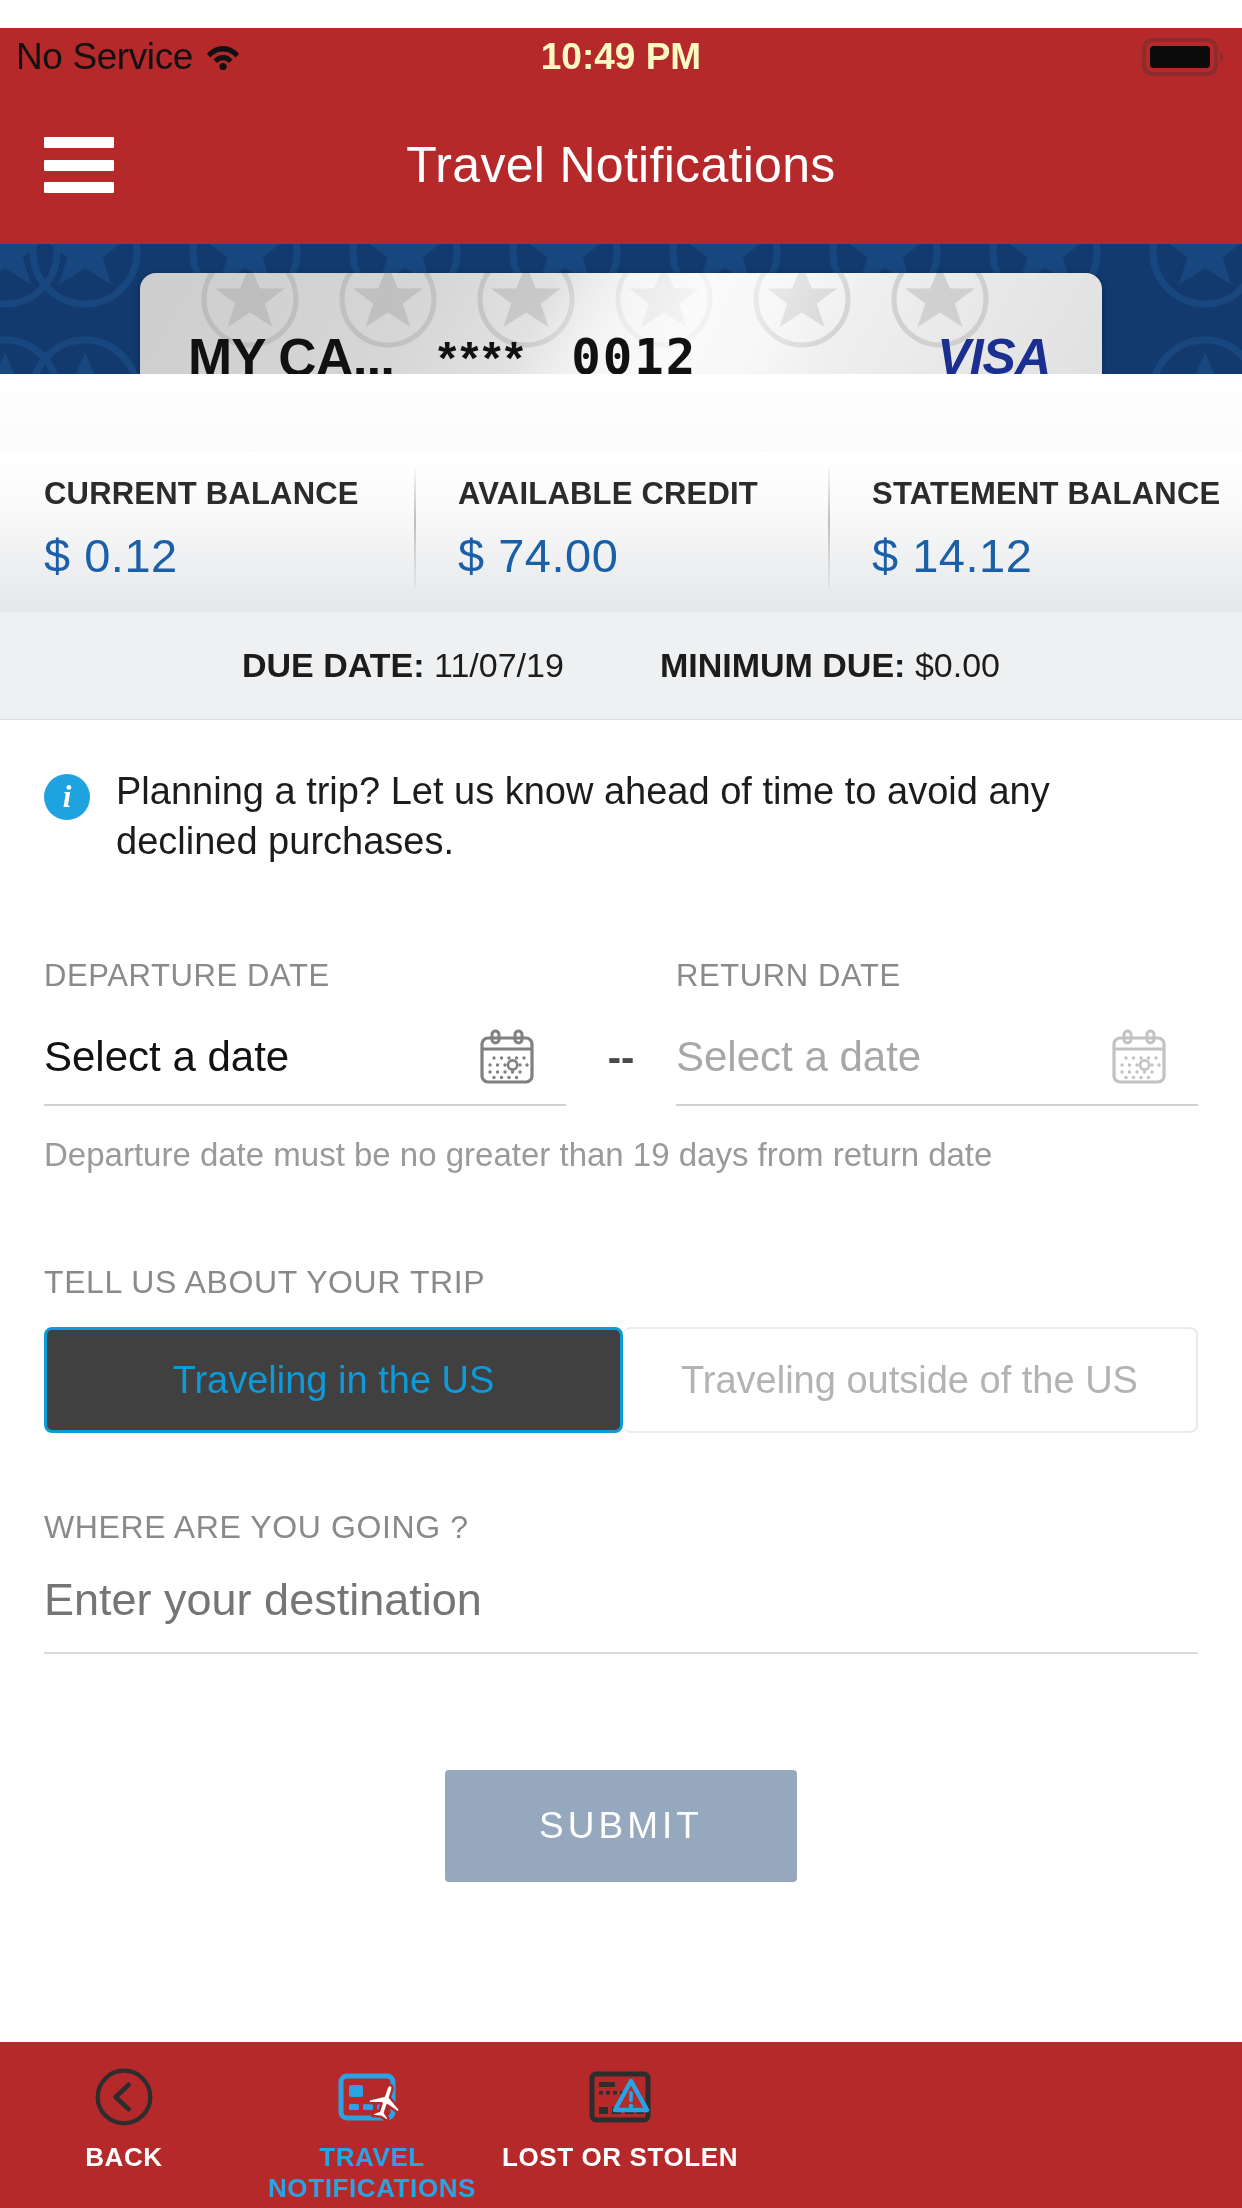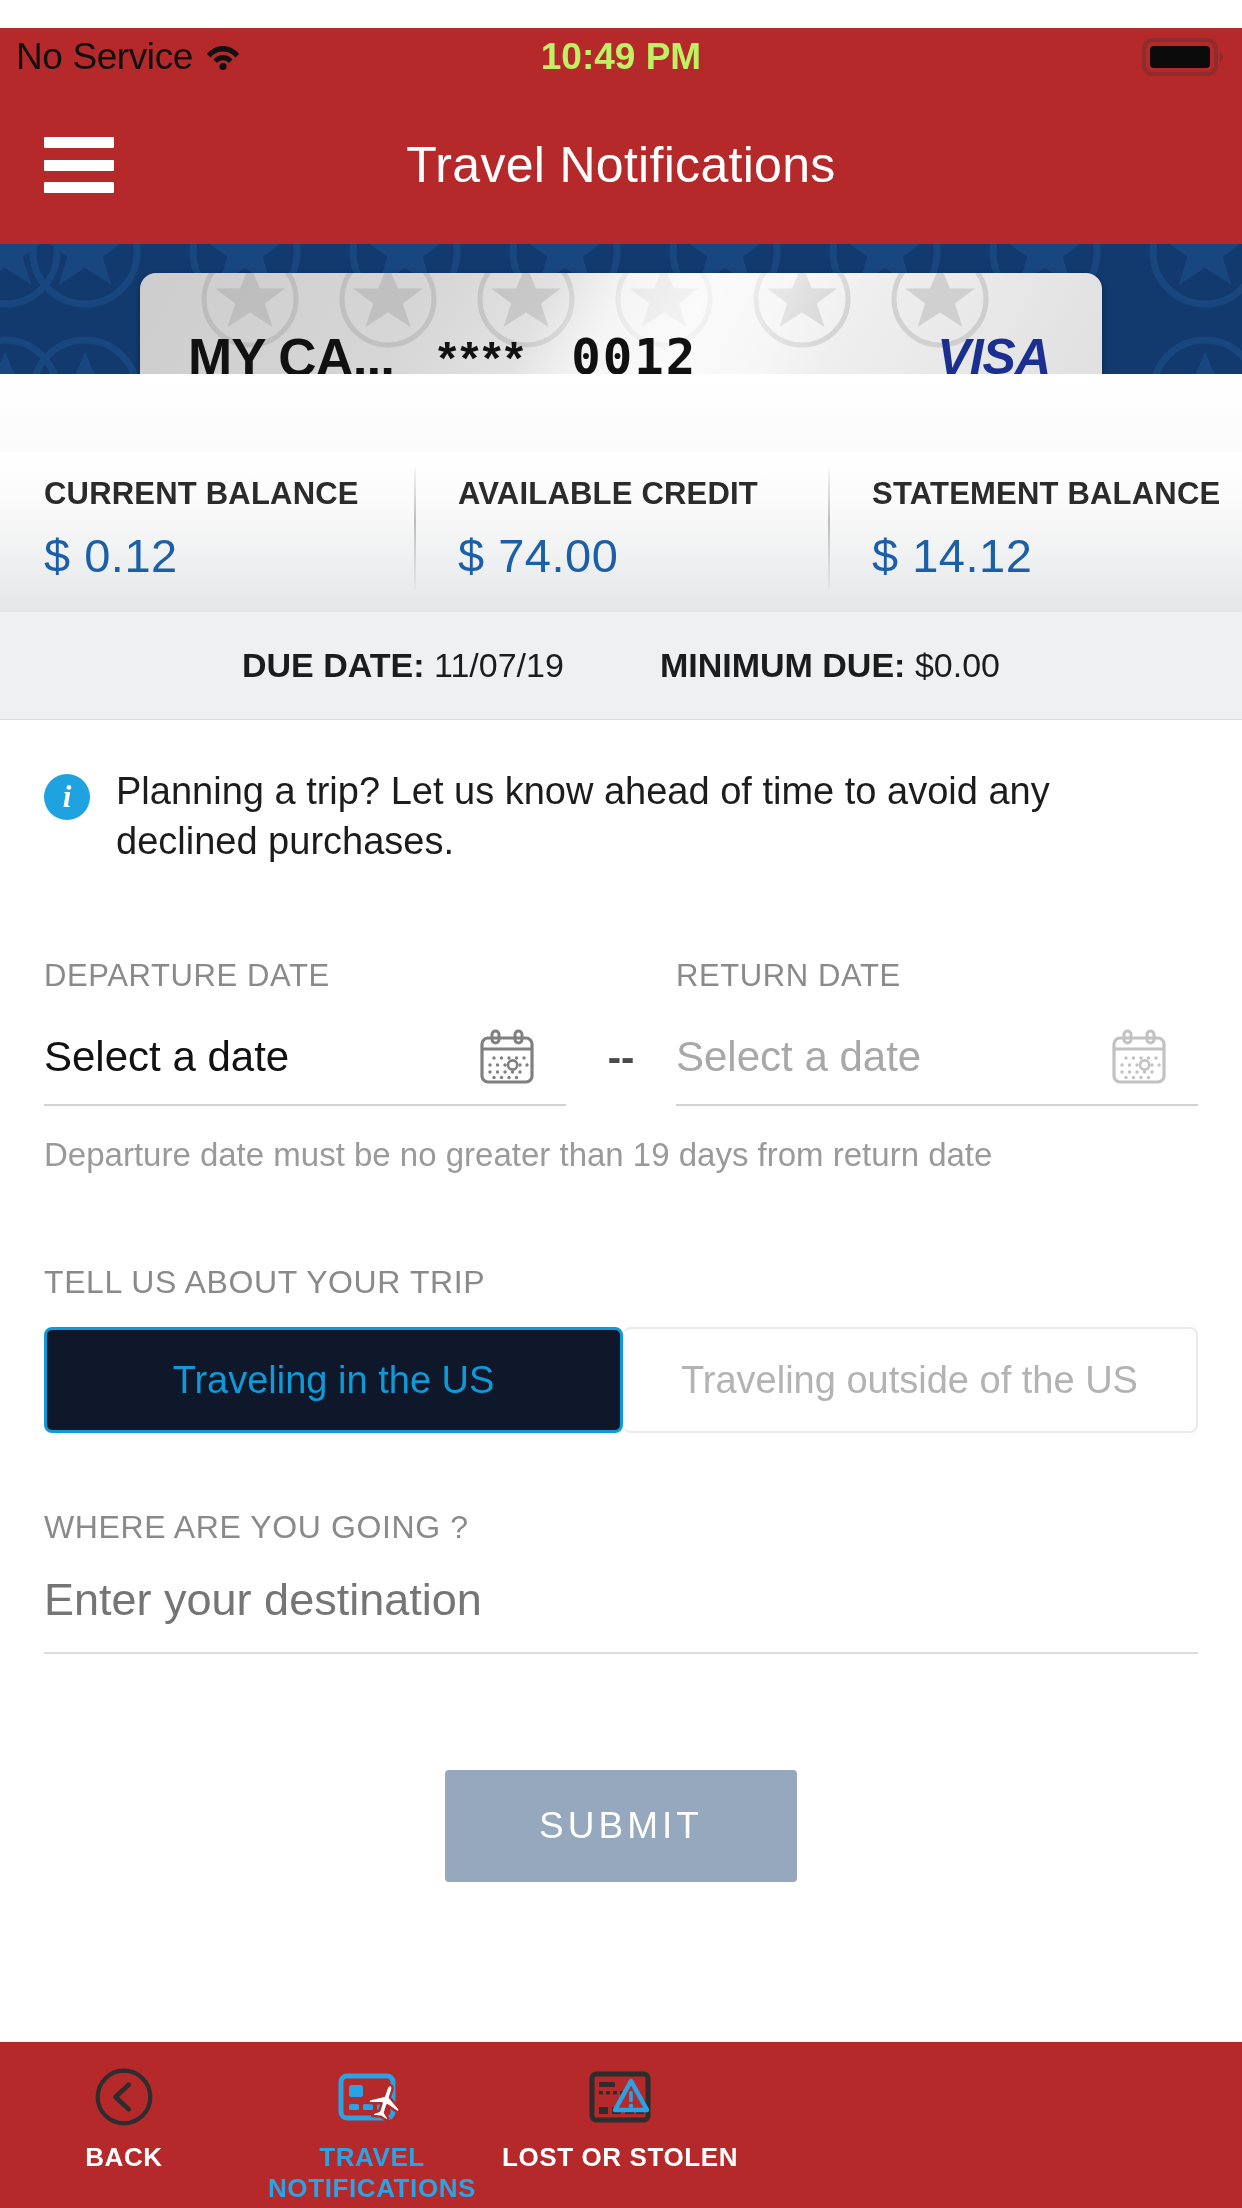--- a/index.html
+++ b/index.html
@@ -12,21 +12,21 @@
   }
 
   
   .status-bar{
     height:58px; background:#b5292b; position:relative;
     display:flex; align-items:center;margin-top:28px;
   }
   .sb-left{ position:absolute; left:16px; display:flex; align-items:center; gap:12px; }
   .sb-carrier{ font-size:37px; color:#111; letter-spacing:-0.4px; }
   .sb-wifi{ width:36px; height:28px; position:relative; }
-  .sb-time{ position:absolute; left:0; right:0; text-align:center; font-size:37px; font-weight:bold; color:#bef264; }
+  .sb-time{ position:absolute; left:0; right:0; text-align:center; font-size:37px; font-weight:bold; color:#fef9c3; }
   .sb-batt{ position:absolute; right:14px; width:86px; height:40px; }
 
   
   .nav-header{
     height:158px; background:#b5292b; position:relative;
     display:flex; align-items:center; justify-content:center;
   }
   .hamburger{ position:absolute; left:44px; top:50%; transform:translateY(-50%);
     width:70px; height:56px; display:flex; flex-direction:column; justify-content:space-between; cursor:pointer; }
   .hamburger span{ display:block; height:11px; background:#fff; border-radius:1px; width:100%; }
@@ -98,21 +98,21 @@
   .date-text.placeholder{ color:#a8a8a8; }
   .date-sep{ width:110px; text-align:center; font-size:40px; color:#4a4a4a; font-weight:bold; padding-bottom:26px; }
   .cal-icon{ width:58px; height:58px; margin-right:20px; }
   .date-hint{ font-size:33px; color:#9a9a9a; margin-top:30px; }
 
   .section-label{ font-size:32px; color:#8a8a8a; letter-spacing:0.6px; margin-top:90px; }
 
   .segmented{ display:flex; margin-top:26px; }
   .seg{ flex:1; height:106px; display:flex; align-items:center; justify-content:center;
     font-size:38px; cursor:pointer; }
-  .seg.active{ color:#0e9ad8; border:3px solid #0e9ad8; border-radius:8px; background:#0f172a; }
+  .seg.active{ color:#0e9ad8; border:3px solid #0e9ad8; border-radius:8px; background:#404040; }
   .seg.inactive{ color:#b3b3b3; border:2px solid #eaeaea; border-radius:8px; border-left:none; }
 
   .dest-label{ font-size:32px; color:#8a8a8a; letter-spacing:0.6px; margin-top:76px; }
   .dest-input{ width:100%; border:none; border-bottom:2px solid #dcdcdc; outline:none;
     font-size:45px; color:#9d9d9d; padding:28px 0 26px 0; background:transparent;
     font-family:"Liberation Sans",sans-serif; }
 
   .submit-wrap{ display:flex; justify-content:center; margin-top:116px; }
   .submit-btn{ width:352px; height:112px; background:#95a8bd; border:none; border-radius:4px;
     color:#fff; font-size:37px; letter-spacing:4px; font-family:"Liberation Sans",sans-serif; cursor:pointer; }

